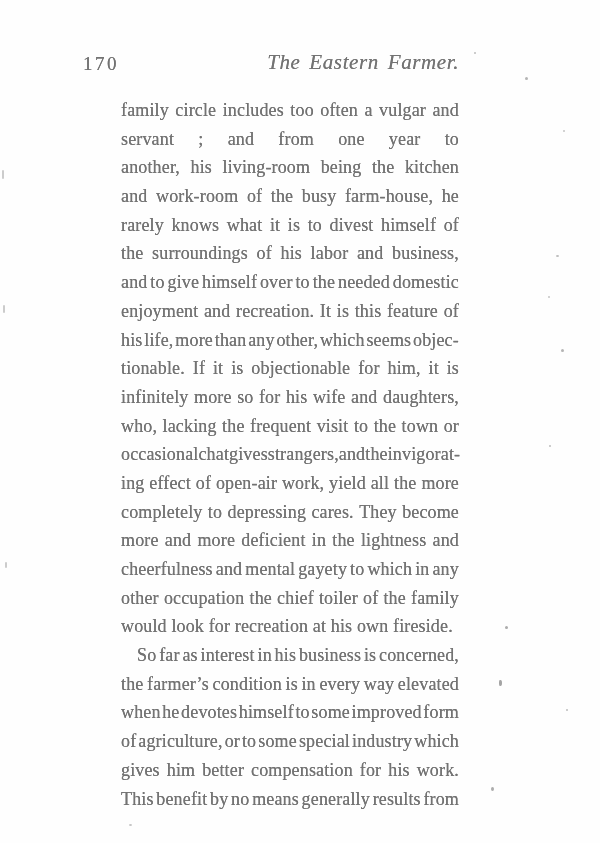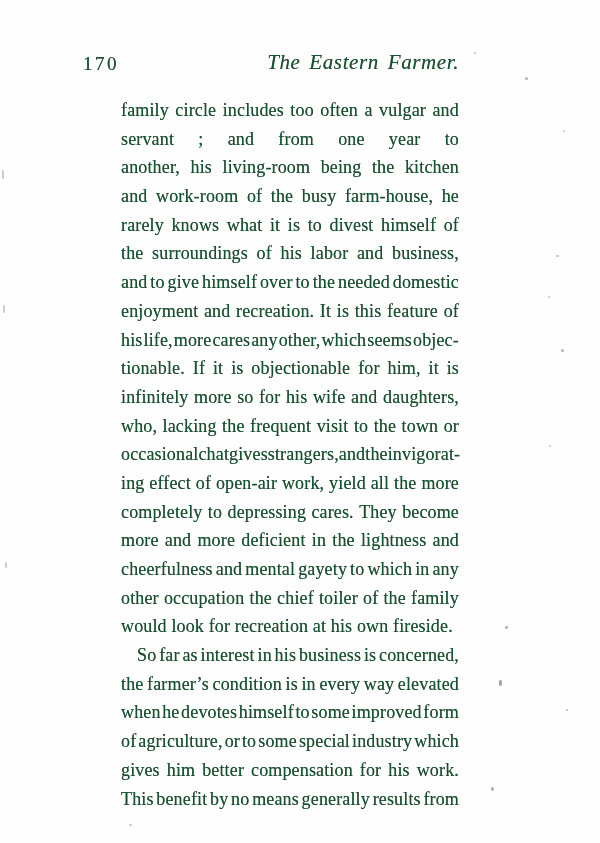--- a/index.html
+++ b/index.html
@@ -6,21 +6,21 @@
   body{
     width:600px;height:843px;
     background:#ffffff;
     overflow:hidden;
   }
   .page{
     position:relative;
     width:600px;height:843px;
     background:#fefefe;
     font-family:"Liberation Serif", serif;
-    color:#14532d;
+    color:#737373;
   }
   .header{
     position:absolute;
     top:50px;left:85px;width:374px;height:30px;
   }
   .pagenum{
     position:absolute;left:-2px;top:3px;
     font-size:19px;
     letter-spacing:2.5px;
     font-variant-numeric:oldstyle-nums;
@@ -161,21 +161,21 @@
         <span>It</span>
         <span>is</span>
         <span>this</span>
         <span>feature</span>
         <span>of</span>
       </div>
     <div class="line j">
         <span>his</span>
         <span>life,</span>
         <span>more</span>
-        <span>cares</span>
+        <span>than</span>
         <span>any</span>
         <span>other,</span>
         <span>which</span>
         <span>seems</span>
         <span>objec-</span>
       </div>
     <div class="line j">
         <span>tionable.</span>
         <span>If</span>
         <span>it</span>

